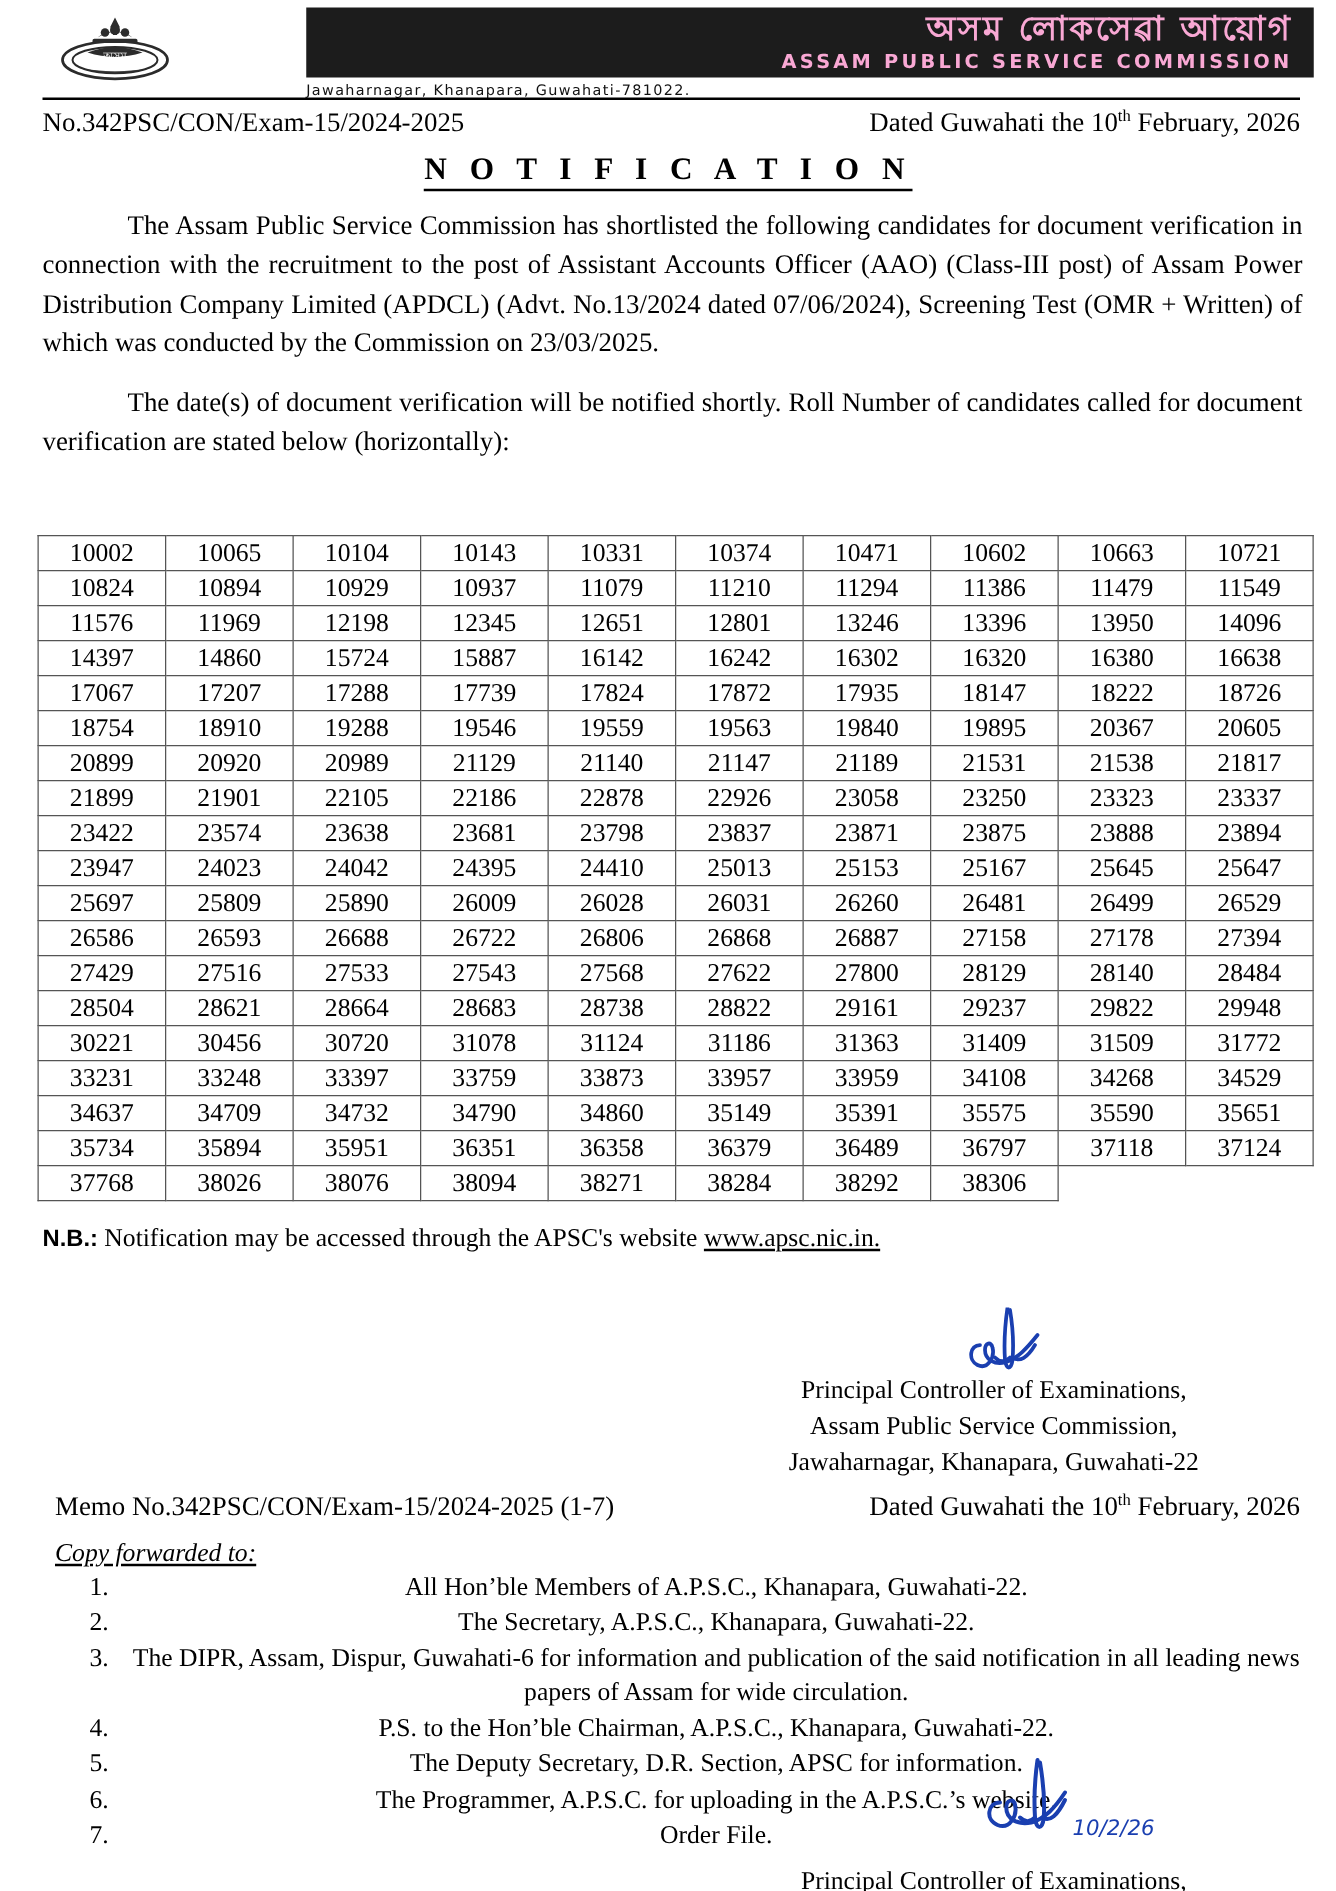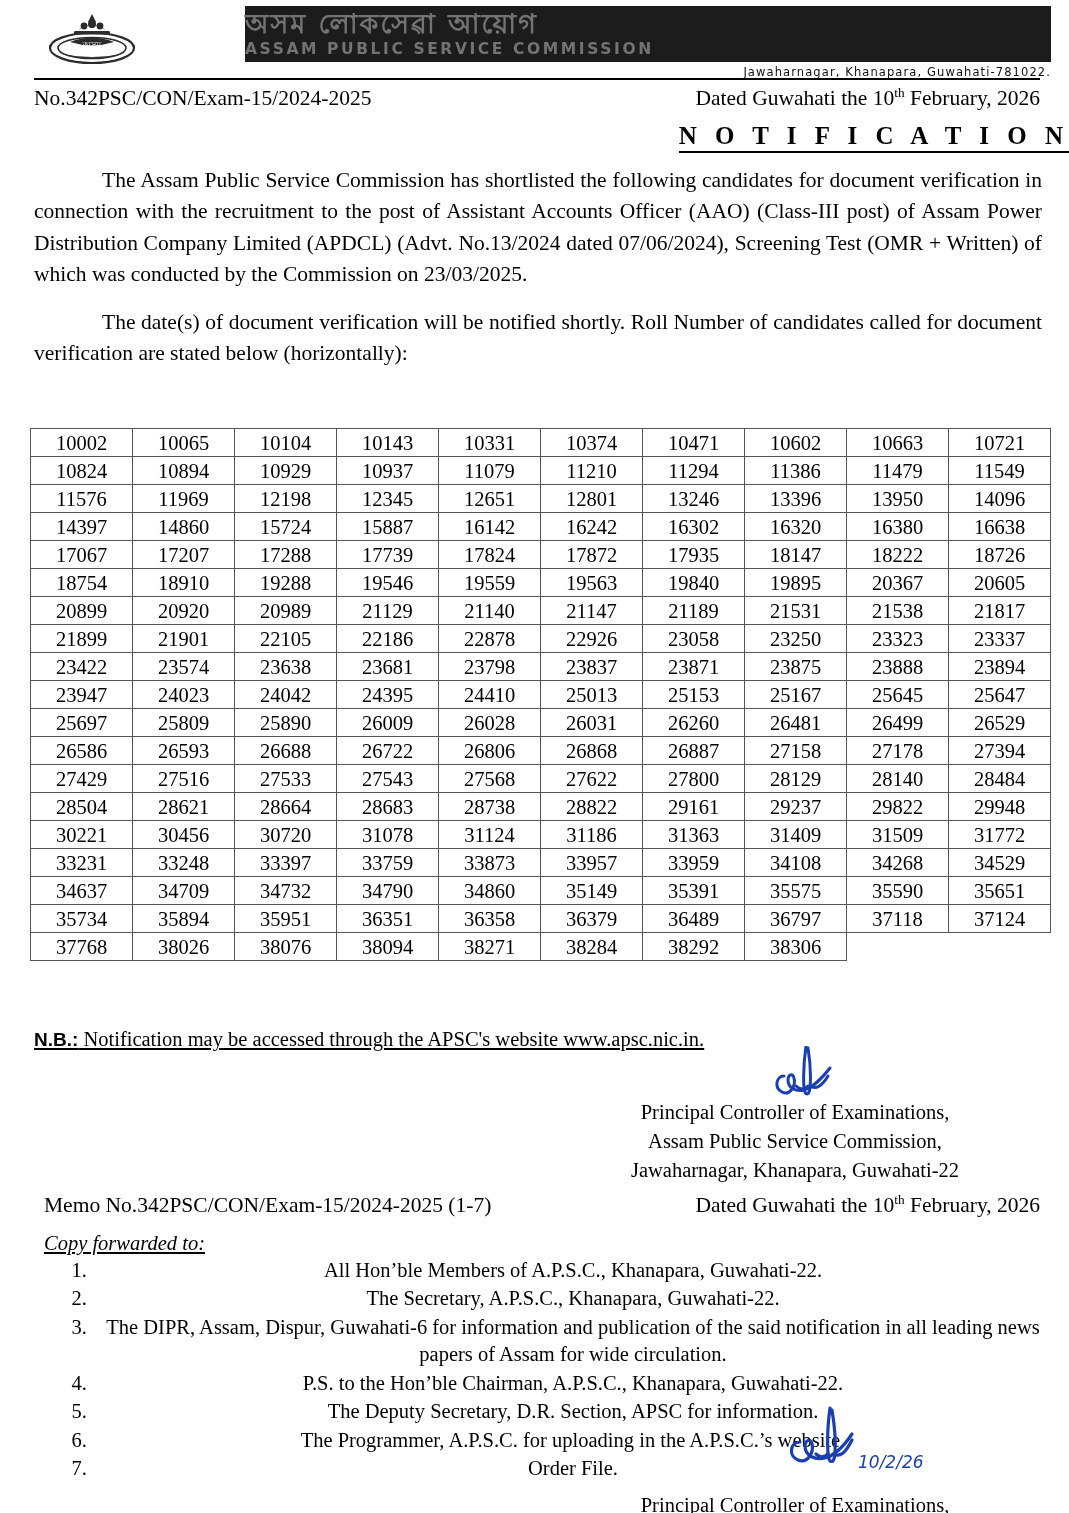--- a/index.html
+++ b/index.html
@@ -30,23 +30,23 @@
     height: 62px;
   }
   .banner-wrap {
     position: absolute;
     left: 245px;
     top: 6px;
     width: 806px;
   }
   .banner {
     background: #1c1c1c;
-    color: #737373;
-    text-align: left;
-    padding: 3px 4px 4px 0;
+    color: #f9a8d4;
+    text-align: right;
+    padding: 3px 17px 4px 0;
   }
   .banner-assamese {
     font-family: "DejaVu Sans", sans-serif;
     font-size: 27px;
     font-weight: 700;
     letter-spacing: 2px;
     line-height: 1.12;
     white-space: nowrap;
   }
   .banner-english {
@@ -54,21 +54,21 @@
     font-size: 15.5px;
     font-weight: 700;
     letter-spacing: 2.6px;
     margin-top: 1px;
     white-space: nowrap;
   }
   .banner-address {
     font-family: "DejaVu Sans", sans-serif;
     font-size: 11.5px;
     letter-spacing: 1.1px;
-    text-align: right;
+    text-align: left;
     color: #111;
     margin-top: 3px;
     white-space: nowrap;
   }
   .rule {
     position: absolute;
     left: 34px;
     top: 78px;
     width: 1006px;
     border-top: 2.5px solid #000;
@@ -86,21 +86,21 @@
     font-size: 21.5px;
   }
   sup { font-size: 0.62em; vertical-align: super; }
 
   
   .title {
     position: absolute;
     left: 0;
     top: 122px;
     width: 1069px;
-    text-align: right;
+    text-align: center;
   }
   .title span {
     font-size: 25px;
     font-weight: 700;
     letter-spacing: 6px;
     border-bottom: 2.5px solid #000;
     padding-bottom: 2px;
   }
 
   
@@ -141,23 +141,22 @@
     line-height: 26px;
   }
   table.rolls td.empty {
     border: none;
   }
 
   
   .nb {
     position: absolute;
     left: 34px;
-    top: 1028px;
+    top: 980px;
     font-size: 20.5px;
-    text-decoration: underline;
   }
   .nb b { font-family: "Liberation Sans", sans-serif; font-size: 19px; }
   .nb u { text-decoration: underline; }
 
   
   .sig-block {
     position: absolute;
     left: 560px;
     top: 1098px;
     width: 470px;

